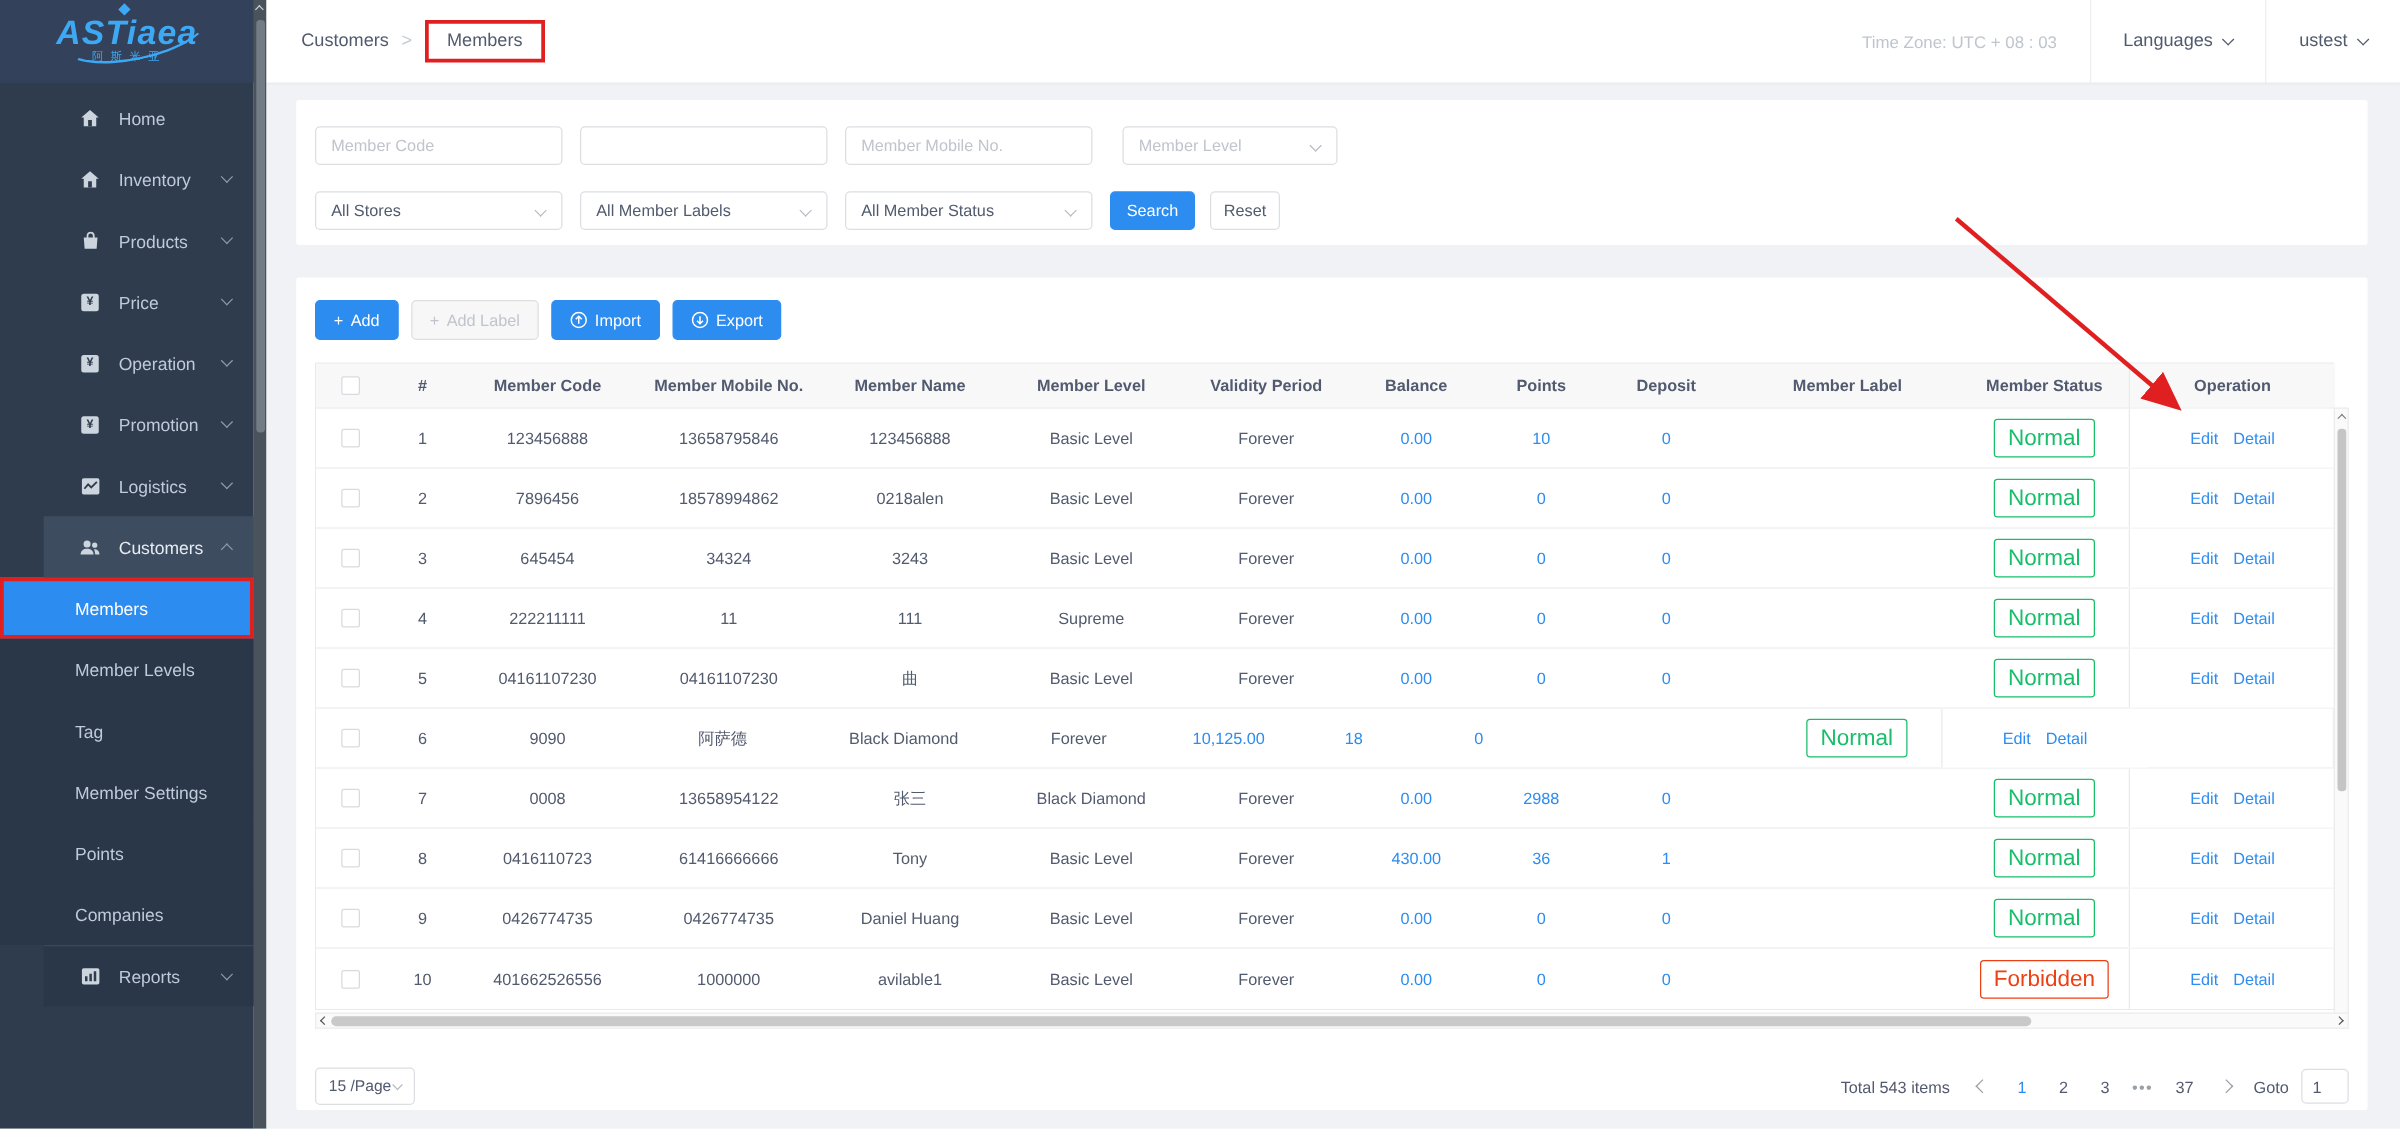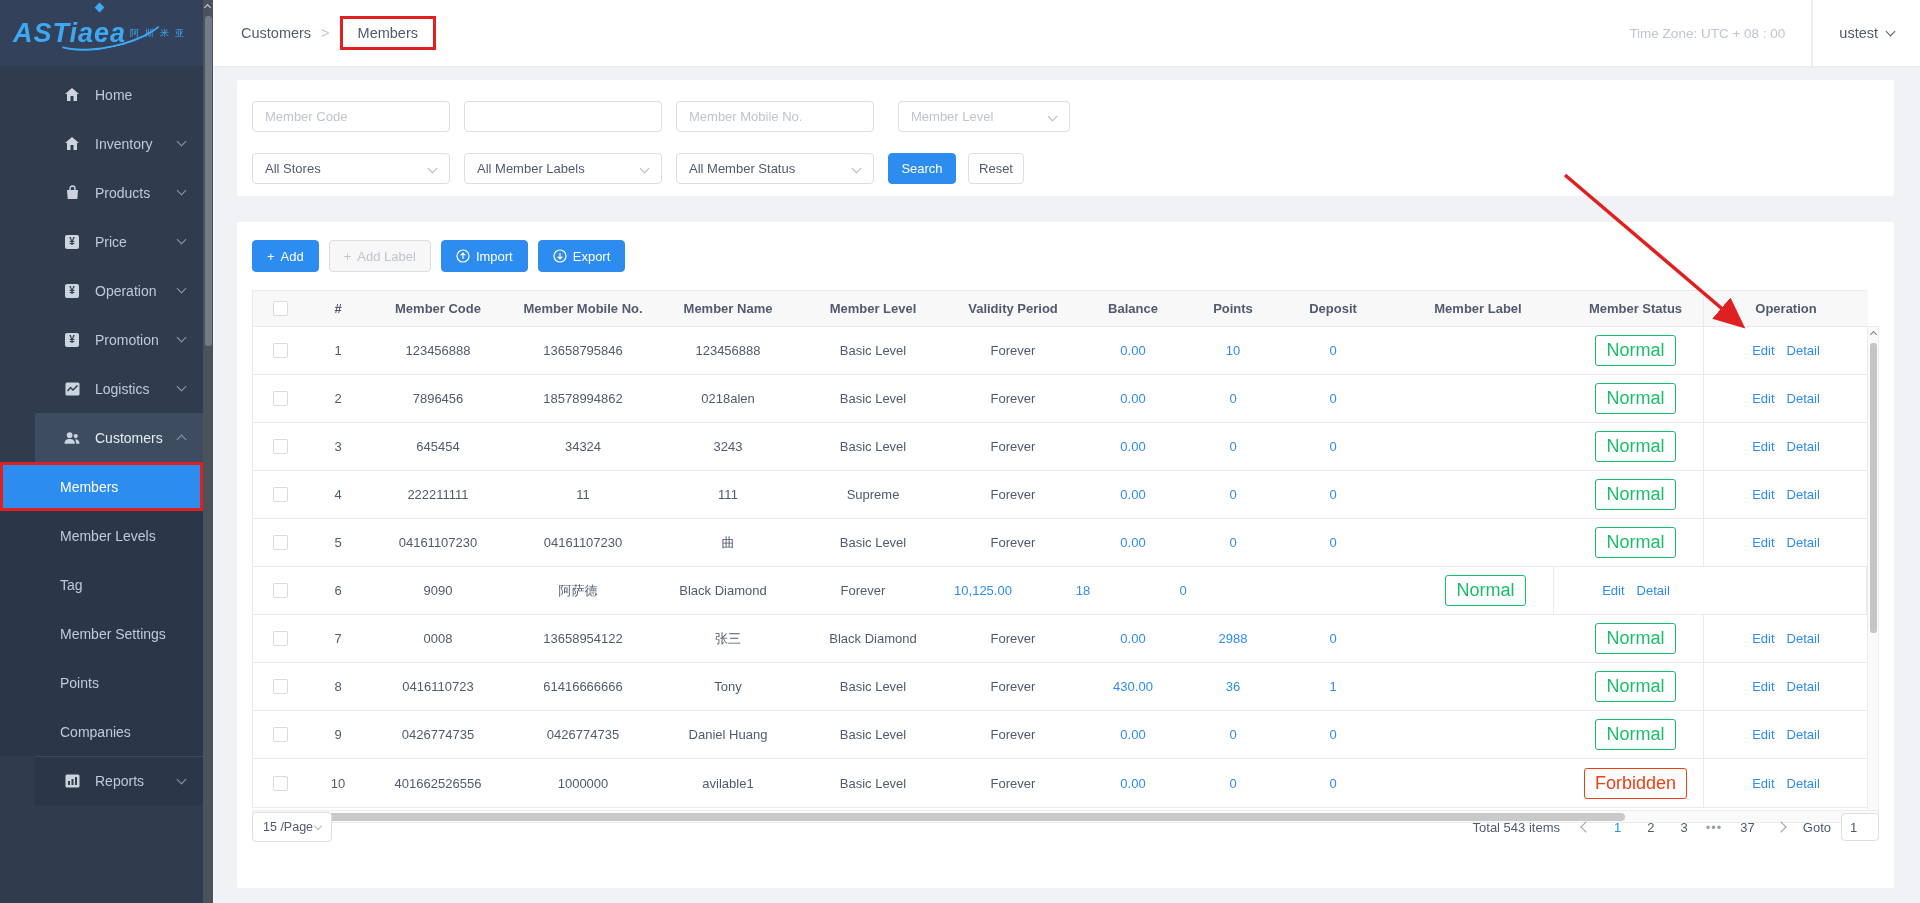--- a/index.html
+++ b/index.html
@@ -1,21 +1,21 @@
 <!DOCTYPE html>
 <html><head>
 <meta charset="utf-8">
 <style>
   * { margin:0; padding:0; box-sizing:border-box; }
   html,body { width:1920px; height:903px; overflow:hidden; }
   body { font-family:"Liberation Sans", sans-serif; background:#f0f2f5; color:#515a6e; position:relative; font-size:14px; }
 
   
   .sidebar { position:absolute; left:0; top:0; width:203px; height:903px; background:#2f3c4e; z-index:5; }
-  .logo-area { height:66px; background:#33425a; display:flex; flex-direction:row; justify-content:center; align-items:center; position:relative; overflow:hidden; }
+  .logo-area { height:66px; background:#33425a; display:flex; flex-direction:column; justify-content:center; align-items:center; position:relative; overflow:hidden; }
   .logo-text { color:#3da9f4; font-size:27px; font-weight:bold; font-style:italic; letter-spacing:1px; line-height:24px; }
   .logo-sub { color:#3da9f4; font-size:9px; letter-spacing:6px; margin-top:1px; padding-left:4px; }
   .logo-swoosh { position:absolute; width:120px; height:46px; border:2px solid #3da9f4; border-color:transparent transparent #3da9f4 transparent; border-radius:50%; transform:rotate(-12deg); top:2px; left:48px; pointer-events:none; }
   .logo-star { position:absolute; top:4px; left:96px; width:7px; height:7px; background:#3da9f4; transform:rotate(45deg); }
   .menu { padding-top:4px; }
   .menu-item { height:49px; display:flex; align-items:center; padding-left:29px; color:#bfcbd9; font-size:14px; position:relative; cursor:pointer;margin-left:35px; }
   .menu-item .mi-label { margin-left:15px; }
   .menu-item.parent-active { background:#3e4c60; color:#e6ecf2; }
   .mi-icon { width:16px; height:16px; display:flex; align-items:center; justify-content:center; flex:0 0 16px; }
   .yen-sq { width:14px; height:14px; background:#ccd5dd; color:#2f3c4e; border-radius:2px; font-size:10px; font-weight:bold; display:flex; align-items:center; justify-content:center; }
@@ -92,21 +92,21 @@
   .v-arr.dn { bottom:5px; transform:rotate(225deg); }
 
   
   .h-scroll { position:absolute; left:15px; top:588px; width:1627px; height:13px; background:#fafafa; border:1px solid #ececec; }
   .h-scroll .thumb { position:absolute; top:1.5px; left:12px; height:8px; width:1360px; background:#c9c9c9; border-radius:4px; }
   .h-arr { position:absolute; top:3px; width:5px; height:5px; border-left:1.5px solid #555; border-top:1.5px solid #555; }
   .h-arr.lt { left:4px; transform:rotate(-45deg); }
   .h-arr.rt { right:4px; transform:rotate(135deg); }
 
   
-  .pag-row { position:absolute; left:15px; top:590px; width:1627px; display:flex; align-items:center; }
+  .pag-row { position:absolute; left:15px; top:632px; width:1627px; display:flex; align-items:center; }
   .pagesize-select { width:80px; height:30px; border:1px solid #dcdee2; border-radius:4px; display:flex; align-items:center; padding:0 10px; font-size:12.5px; position:relative; cursor:pointer; background:#fff; }
   .pagesize-select .sel-chev { width:6px; height:6px; border-right:1.5px solid #b6bac2; border-bottom:1.5px solid #b6bac2; transform:rotate(45deg); position:absolute; right:10px; top:10px; }
   .pager { margin-left:auto; display:flex; align-items:center; font-size:13px; color:#515a6e; }
   .total-items { margin-right:22px; }
   .pg-arrow { width:8px; height:8px; border-left:1.6px solid #9aa0a8; border-top:1.6px solid #9aa0a8; cursor:pointer; }
   .pg-arrow.prev { transform:rotate(-45deg); margin-right:16px; }
   .pg-arrow.next { transform:rotate(135deg); margin-left:4px; margin-right:18px; }
   .pg-num { padding:4px 8px; margin-right:10px; cursor:pointer; color:#515a6e; }
   .pg-num.current { color:#2d8cf0; }
   .pg-dots { color:#9aa0a8; margin-right:10px; letter-spacing:1px; }
@@ -241,22 +241,26 @@
   <div class="thumb"></div>
 </div>
 
 <div class="topbar">
   <div class="breadcrumb">
     <span>Customers</span>
     <span class="bc-sep">&gt;</span>
     <span class="bc-current-box"><span>Members</span></span>
   </div>
   <div class="topbar-right">
-    <span class="tz-text">Time Zone: UTC + 08 : 00</span>
+    <span class="tz-text">Time Zone: UTC + 08 : 03</span>
     <div class="tb-divider"></div>
+    <div class="tb-drop">
+      <span>Languages</span>
+      <span class="tb-chev"></span>
+    </div>
     <div class="tb-divider"></div>
     <div class="tb-drop">
       <span>ustest</span>
       <span class="tb-chev"></span>
     </div>
   </div>
 </div>
 
 <div class="filter-card">
   <div class="f-row1">

